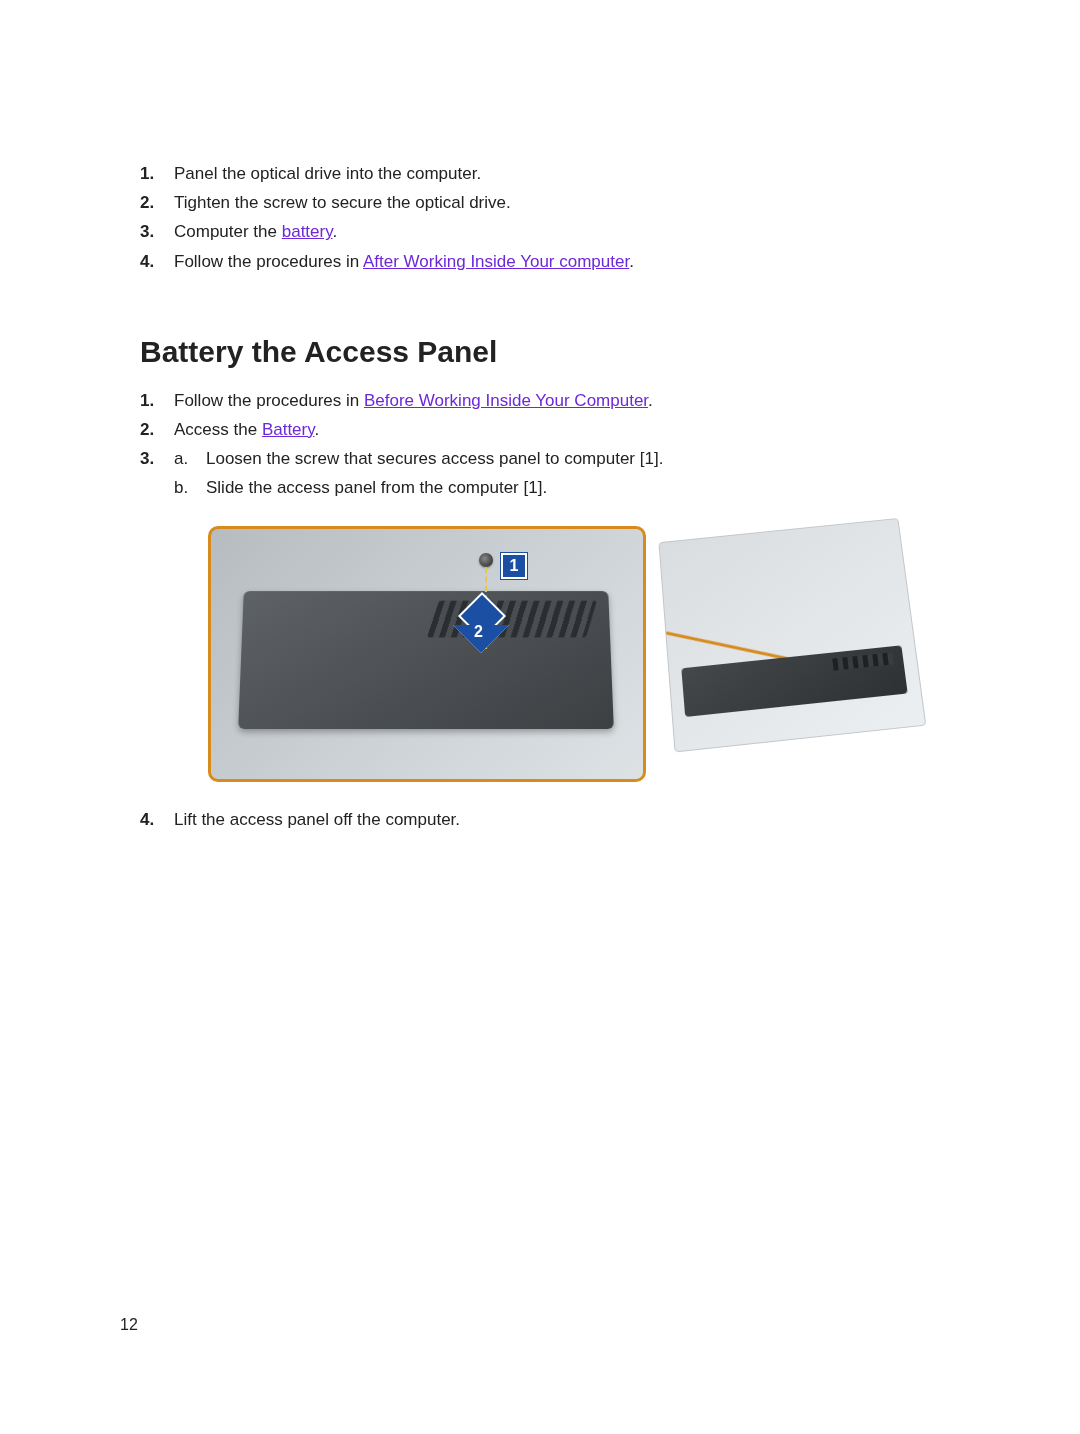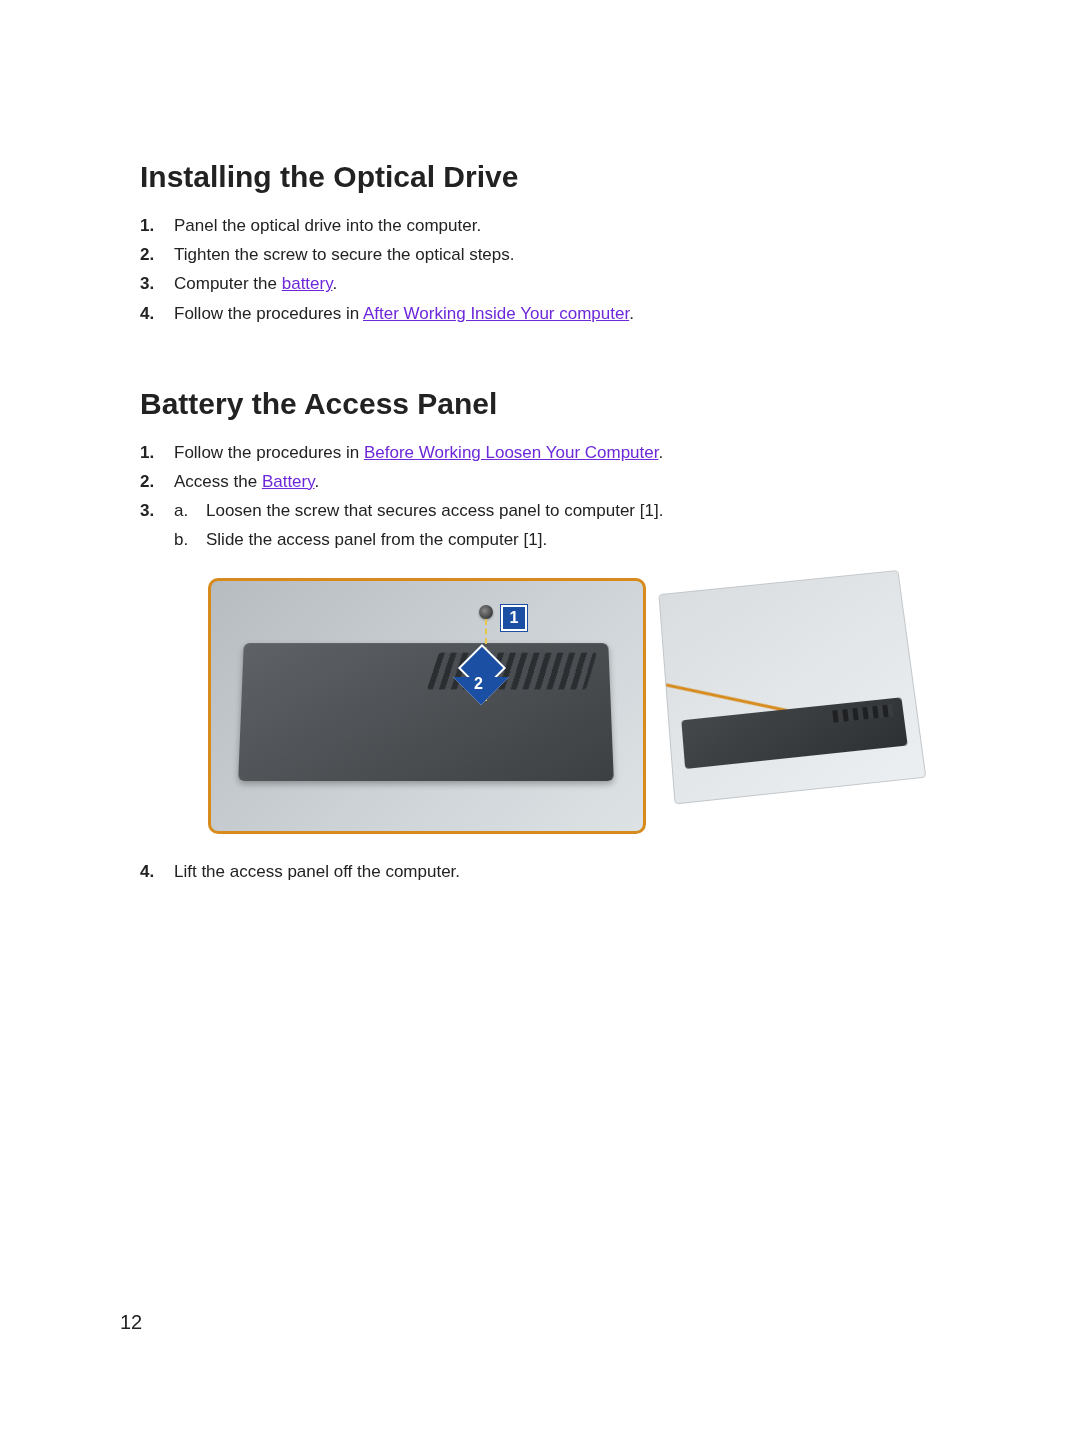--- a/index.html
+++ b/index.html
@@ -211,47 +211,46 @@
     width: 280px;
     height: 0;
     border-top: 3px solid #d78b1d;
     transform: rotate(18deg);
     transform-origin: left center;
   }
   .page-number {
     position: absolute;
     left: 120px;
     bottom: 100px;
-    font-size: 20px;
+    font-size: 16px;
   }
 </style>
 </head>
 <body>
 
 <div class="page">
 
   <div class="section">
-    <h2>Installing the Optical Drive</h2>
     <ol class="steps">
       <li><span>Panel the optical drive into the computer.</span></li>
-      <li><span>Tighten the screw to secure the optical steps.</span></li>
+      <li><span>Tighten the screw to secure the optical drive.</span></li>
       <li>
         <span>Computer the </span><a class="link">battery</a><span>.</span>
       </li>
       <li>
         <span>Follow the procedures in </span><a class="link">After Working Inside Your computer</a><span>.</span>
       </li>
     </ol>
   </div>
 
   <div class="section">
     <h2>Battery the Access Panel</h2>
     <ol class="steps">
       <li>
-        <span>Follow the procedures in </span><a class="link">Before Working Loosen Your Computer</a><span>.</span>
+        <span>Follow the procedures in </span><a class="link">Before Working Inside Your Computer</a><span>.</span>
       </li>
       <li>
         <span>Access the </span><a class="link">Battery</a><span>.</span>
       </li>
       <li>
         <ol class="substeps">
           <li><span>Loosen the screw that secures access panel to computer [1].</span></li>
           <li><span>Slide the access panel from the computer [1].</span></li>
         </ol>
 

